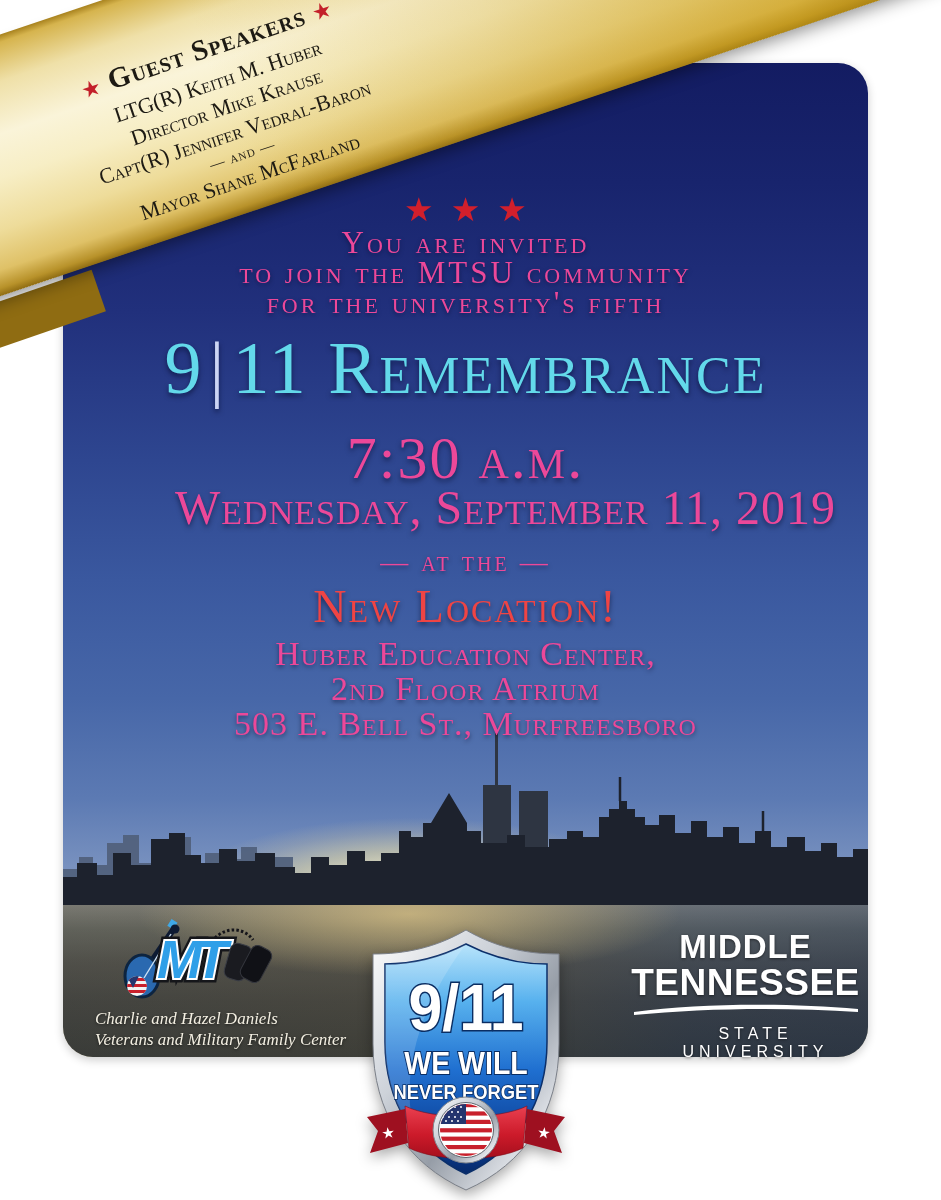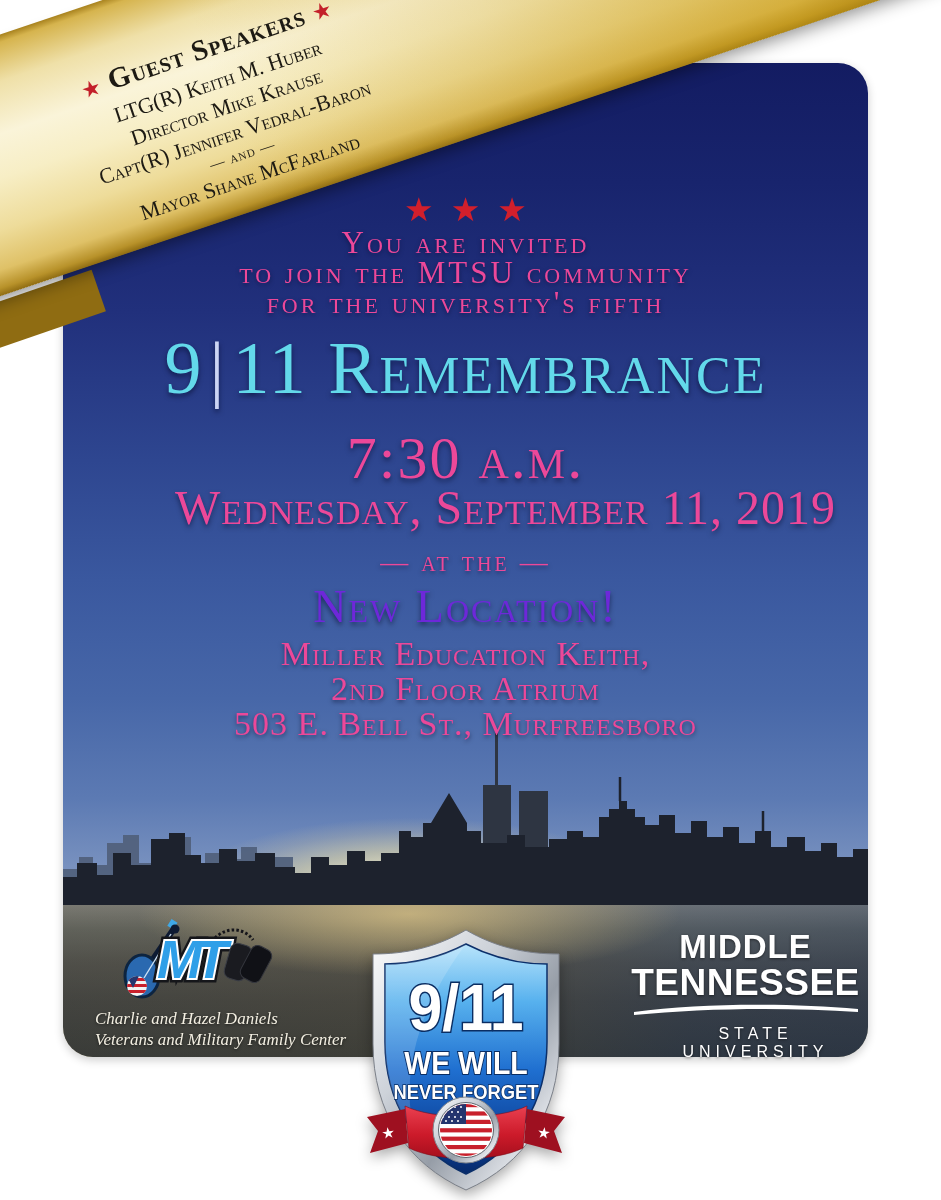--- a/index.html
+++ b/index.html
@@ -23,21 +23,21 @@
 
   
   .col{position:absolute;left:63px;width:805px;text-align:center;color:#ec4899;}
   .stars-row{top:190px;font-family:"DejaVu Sans",sans-serif;font-size:33px;color:#d21f2c;letter-spacing:17px;text-indent:17px;}
   .invite{top:228px;font-size:31px;line-height:30px;letter-spacing:3px;text-shadow:0 2px 4px rgba(0,10,40,.5);}
   .title{top:326px;font-size:74px;letter-spacing:2px;color:#63d9ea;text-shadow:0 3px 5px rgba(0,8,35,.55);}
   .title .sep{color:#ccd5f4;font-weight:400;padding:0 6px;}
   .time{top:424px;font-size:60px;letter-spacing:2px;text-shadow:0 3px 5px rgba(0,8,35,.5);}
   .date{top:480px;font-size:48px;letter-spacing:1px;text-shadow:0 3px 5px rgba(0,8,35,.5);padding-left:40px;}
   .at-the{top:546px;font-size:28px;letter-spacing:3px;text-shadow:0 2px 4px rgba(0,8,35,.5);}
-  .new-loc{top:580px;font-size:46px;letter-spacing:2px;color:#6d28d9;text-shadow:0 3px 5px rgba(0,8,35,.55);}
+  .new-loc{top:580px;font-size:46px;letter-spacing:2px;color:#ef4444;text-shadow:0 3px 5px rgba(0,8,35,.55);}
   .venue{top:636px;font-size:34px;line-height:35px;letter-spacing:1px;text-shadow:0 2px 4px rgba(0,8,35,.5);}
 
   
   .ribbon-fold{position:absolute;left:-18px;top:288px;width:120px;height:44px;background:#8f6c12;transform:rotate(-19deg);}
   .ribbon{position:absolute;left:-180px;top:-100px;width:1200px;height:248px;transform:rotate(-18.6deg);
         background:linear-gradient(to right,rgba(198,155,30,0) 32%,rgba(198,155,30,.22) 55%,rgba(205,160,25,.55) 80%,rgba(172,128,16,.82) 100%),
                    linear-gradient(to bottom,#a8821e 0%,#d6b44e 3%,#efe0a8 18%,#faf4d9 38%,#f7eec5 55%,#eedc9a 75%,#dfc167 90%,#b8922a 97%,#8f6c12 100%);
         box-shadow:0 10px 18px -6px rgba(0,0,0,.45);}
   .ribbon-text{position:absolute;left:110px;top:62px;width:560px;text-align:center;color:#1d1a13;}
   .r-title{font-size:29px;font-weight:bold;letter-spacing:1px;margin-bottom:5px;}
@@ -98,21 +98,21 @@
   <div class="col title sc">
     <span>9</span><span class="sep">|</span><span>11 Remembrance</span>
   </div>
 
   <div class="col time sc">7:30 a.m.</div>
   <div class="col date sc">Wednesday, September 11, 2019</div>
   <div class="col at-the sc">— at the —</div>
   <div class="col new-loc sc">New Location!</div>
 
   <div class="col venue sc">
-    <div>Miller Education Keith,</div>
+    <div>Huber Education Center,</div>
     <div>2nd Floor Atrium</div>
     <div>503 E. Bell St., Murfreesboro</div>
   </div>
 
   <div class="ribbon-fold"></div>
   <div class="ribbon">
     <div class="ribbon-text sc">
       <div class="r-title">
         <span class="r-star">★</span><span>Guest Speakers</span><span class="r-star">★</span>
       </div>

